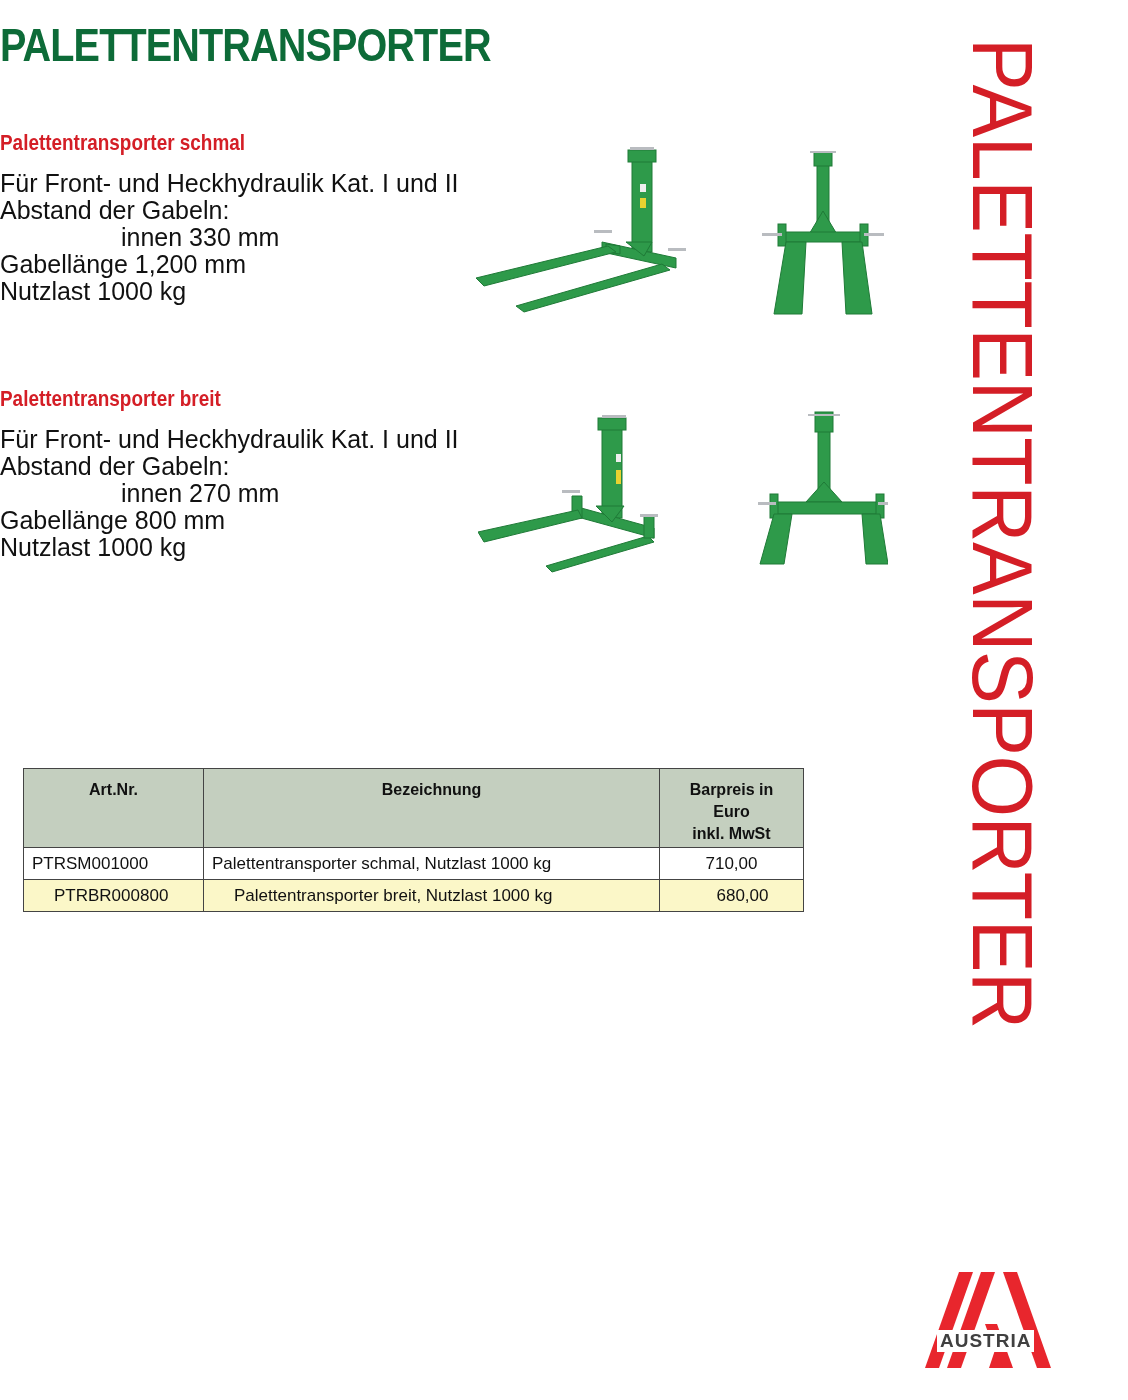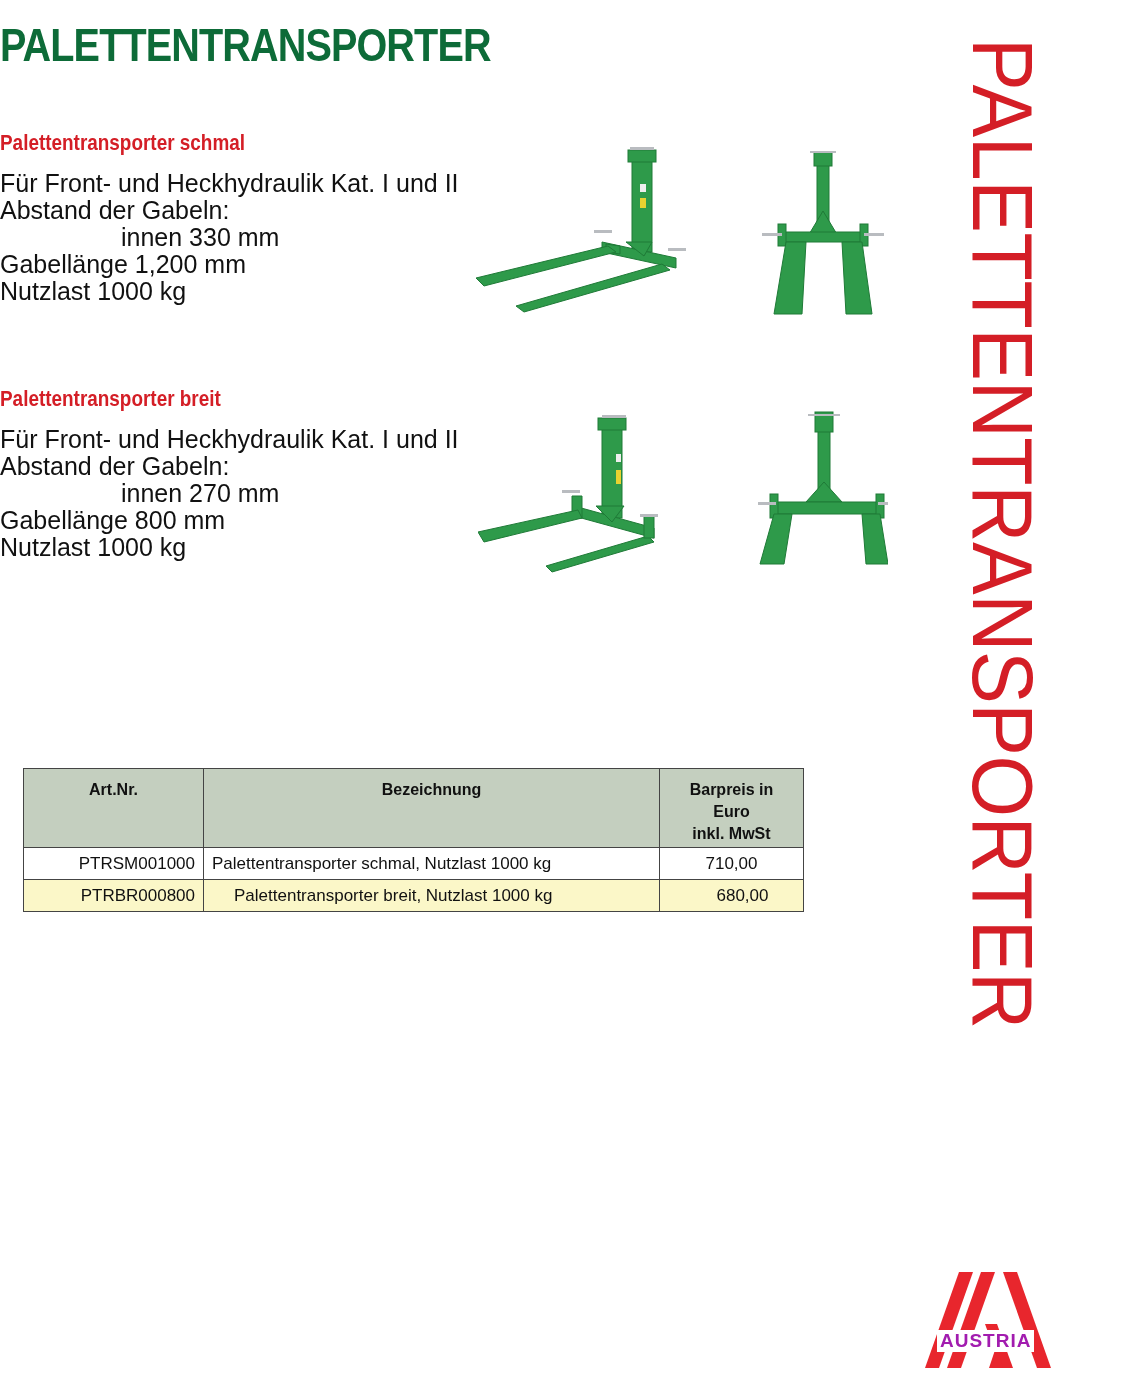--- a/index.html
+++ b/index.html
@@ -45,29 +45,29 @@
       background: #c4cfbf; border: 1.5px solid #444;
       font-size: 16px; font-weight: 700; vertical-align: top;
       padding: 10px 6px 0 6px; line-height: 22px; height: 68px;
       text-align: center;
     }
     table.price-table td {
       border: 1.5px solid #444; font-size: 17px; height: 31px;
       padding: 0 8px; line-height: 31px;
     }
     table.price-table tr.row-highlight td { background: #fbf7c8; padding-left: 30px; }
-    .col-art { width: 146px; text-align: right; }
+    .col-art { width: 146px; text-align: left; }
     .col-bez { width: 468px; text-align: left; }
     .col-preis { width: 115px; text-align: center; }
 
     .logo { position: absolute; left: 925px; top: 1272px; width: 140px; height: 100px; }
     .logo-text {
       position: absolute; left: 937px; top: 1330px;
       font-family: "Liberation Sans", sans-serif; font-weight: 700;
-      font-size: 19px; letter-spacing: 1px; color: #a21caf;
+      font-size: 19px; letter-spacing: 1px; color: #404040;
       background: #fff; padding: 0 3px; line-height: 22px;
     }
   </style>
 </head>
 <body>
 
 <div class="page-title">PALETTENTRANSPORTER</div>
 
 <div class="section" style="top:130px;">
   <div class="section-heading">Palettentransporter schmal</div>

